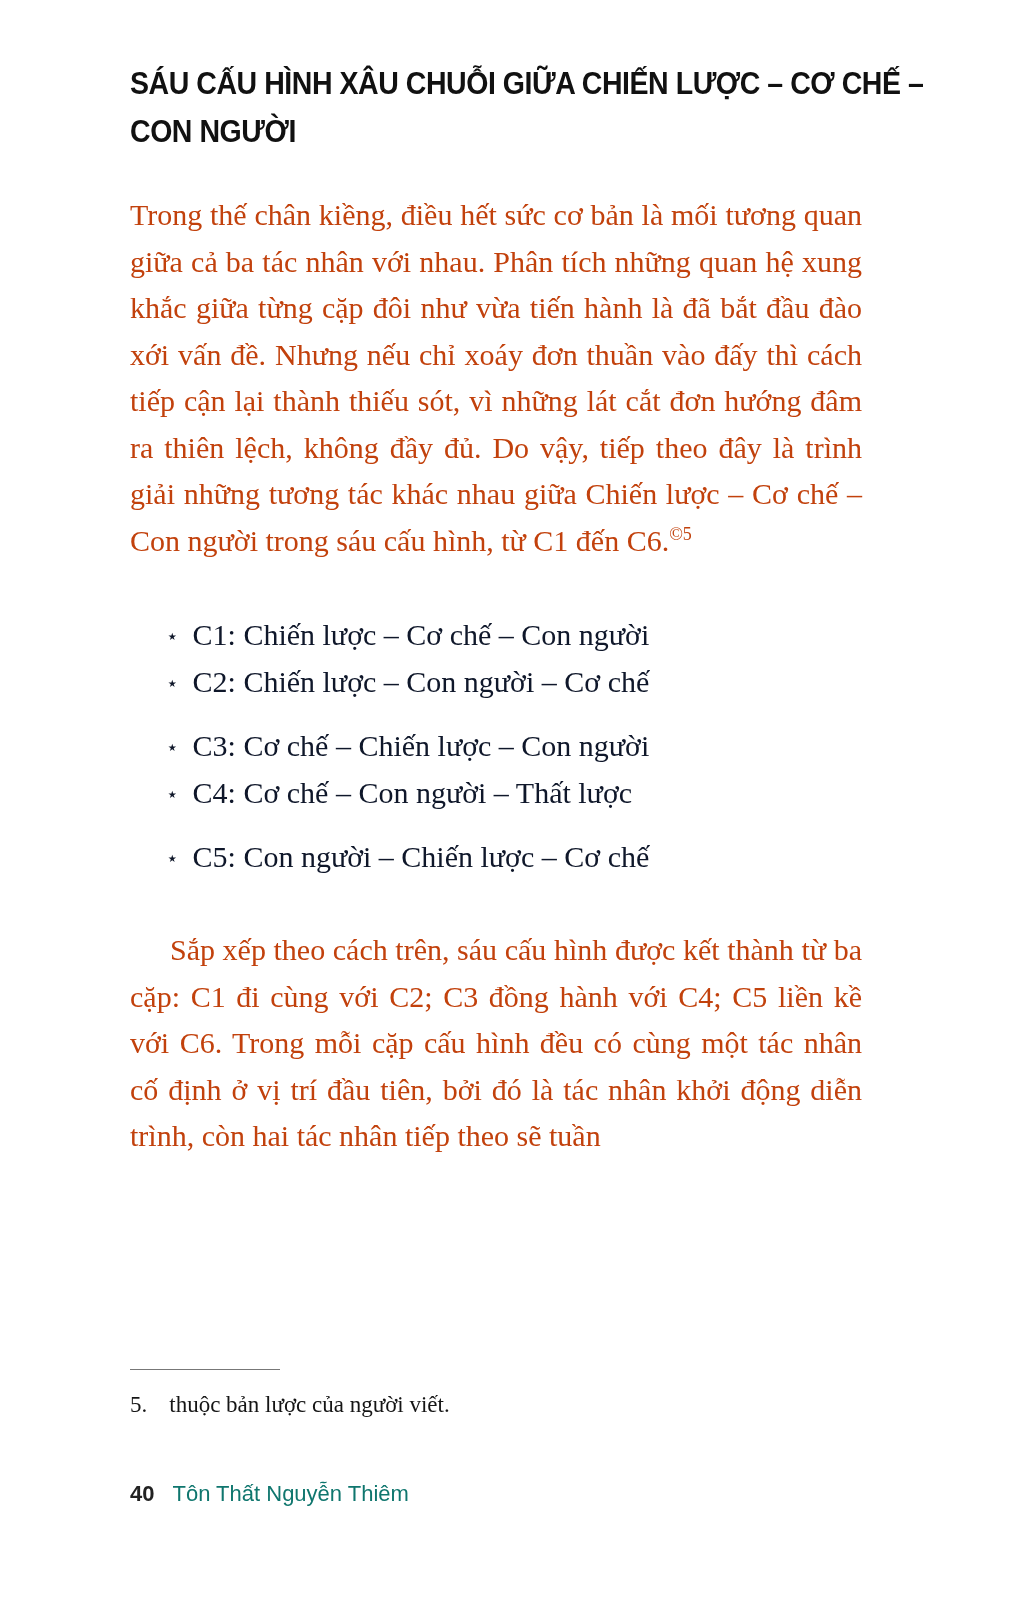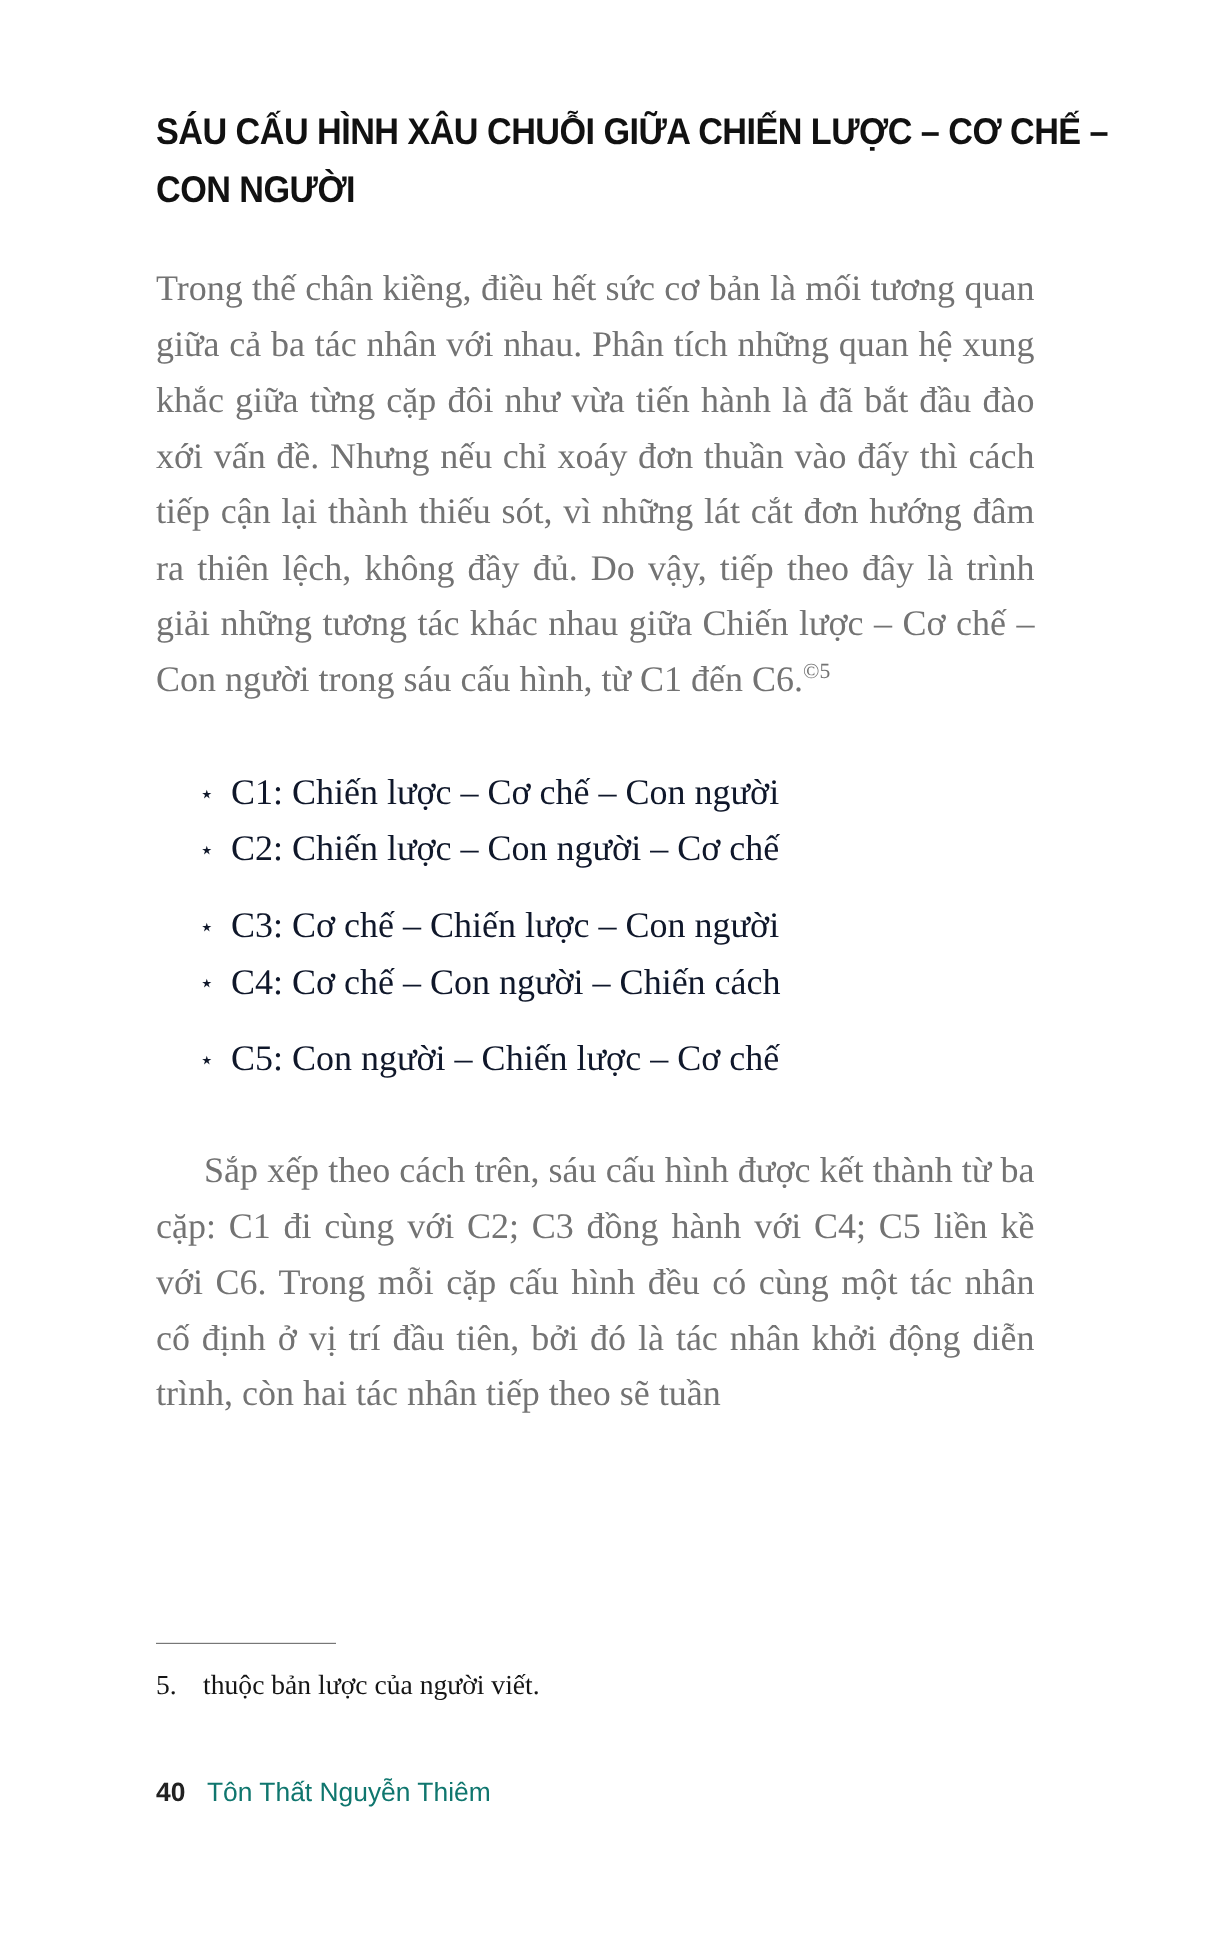--- a/index.html
+++ b/index.html
@@ -7,41 +7,41 @@
     padding: 0;
     background: #ffffff;
   }
   .page {
     position: relative;
     width: 1024px;
     height: 1615px;
     background: #ffffff;
     color: #1a1a1a;
     box-sizing: border-box;
-    padding: 86px 162px 0 130px;
+    padding: 60px 162px 0 130px;
     font-family: "Liberation Serif", serif;
   }
   .heading {
     font-family: "Liberation Sans", sans-serif;
     font-weight: 700;
     font-size: 31px;
     line-height: 48px;
     letter-spacing: -0.5px;
     color: #111111;
     margin: 0 0 36px 0;
     transform: scaleX(0.92);
     transform-origin: left top;
     white-space: nowrap;
   }
   .body-para {
     font-size: 30px;
     line-height: 46.5px;
     text-align: justify;
     margin: 0;
-    color: #737373;
+    color: #c2410c;
   }
   .body-para sup {
     font-size: 18px;
     line-height: 0;
   }
   .config-list {
     margin: 48px 0 16px 36px;
     padding: 0;
     list-style: none;
     font-size: 30px;
@@ -118,21 +118,21 @@
 
   <p class="body-para"><span>Trong thế chân kiềng, điều hết sức cơ bản là mối tương quan giữa cả ba tác nhân với nhau. Phân tích những quan hệ xung khắc giữa từng cặp đôi như vừa tiến hành là đã bắt đầu đào xới vấn đề. Nhưng nếu chỉ xoáy đơn thuần vào đấy thì cách tiếp cận lại thành thiếu sót, vì những lát cắt đơn hướng đâm ra thiên lệch, không đầy đủ. Do vậy, tiếp theo đây là trình giải những tương tác khác nhau giữa Chiến lược – Cơ chế – Con người trong sáu cấu hình, từ C1 đến C6.</span><sup>©5</sup></p>
 
   <ul class="config-list">
     <div class="pair">
       <li class="config-item"><span class="star">⋆</span><span>C1: Chiến lược – Cơ chế – Con người</span></li>
       <li class="config-item"><span class="star">⋆</span><span>C2: Chiến lược – Con người – Cơ chế</span></li>
     </div>
     <div class="pair">
       <li class="config-item"><span class="star">⋆</span><span>C3: Cơ chế – Chiến lược – Con người</span></li>
-      <li class="config-item"><span class="star">⋆</span><span>C4: Cơ chế – Con người – Chiến cách</span></li>
+      <li class="config-item"><span class="star">⋆</span><span>C4: Cơ chế – Con người – Thất lược</span></li>
     </div>
     <div class="pair">
       <li class="config-item"><span class="star">⋆</span><span>C5: Con người – Chiến lược – Cơ chế</span></li>
     </div>
   </ul>
 
   <p class="body-para para2">Sắp xếp theo cách trên, sáu cấu hình được kết thành từ ba cặp: C1 đi cùng với C2; C3 đồng hành với C4; C5 liền kề với C6. Trong mỗi cặp cấu hình đều có cùng một tác nhân cố định ở vị trí đầu tiên, bởi đó là tác nhân khởi động diễn trình, còn hai tác nhân tiếp theo sẽ tuần</p>
 
   <div class="footnote-block">
     <div class="footnote-rule"></div>

